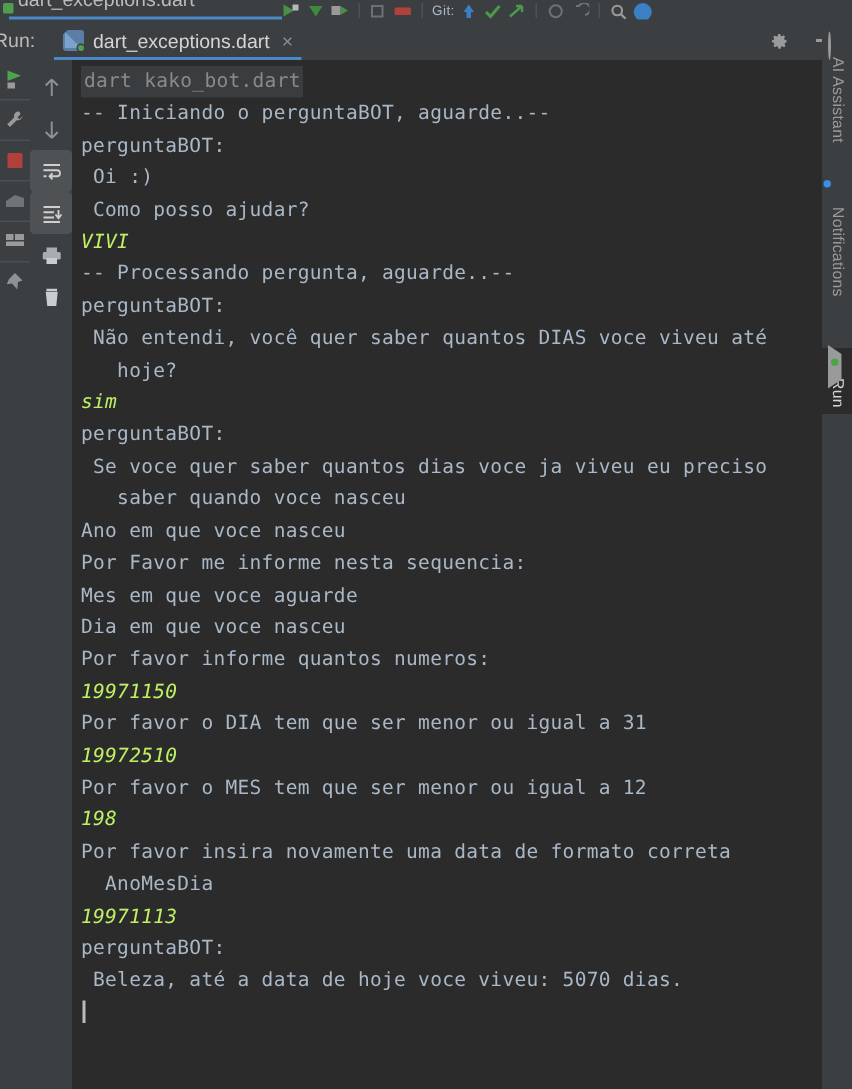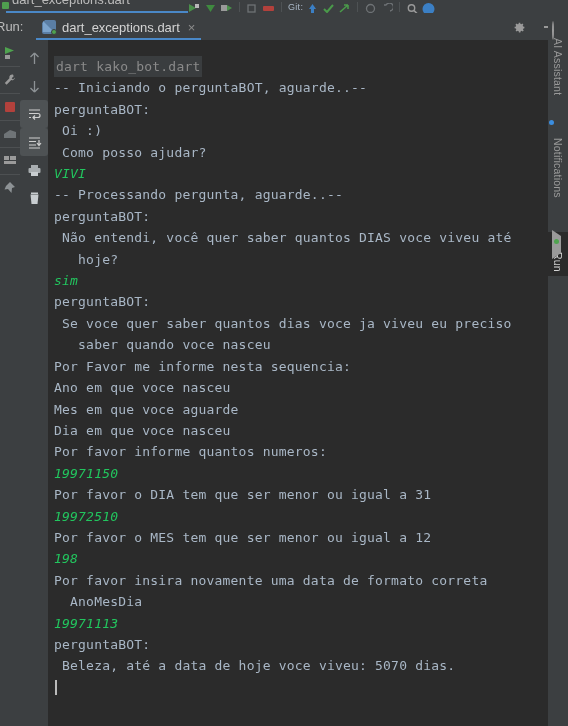--- a/index.html
+++ b/index.html
@@ -105,37 +105,37 @@
     display: flex; align-items: center; justify-content: center;
   }
   .gutter-b .cell.active { background: #4e5254; border-radius: 3px; }
 
   
   .console {
     position: absolute; left: 48px; top: 40px;
     width: 492px; height: 686px;
     background: #2b2b2b;
     overflow: hidden;
-    padding: 16px 0 0 6px;
+    padding: 4px 0 0 6px;
   }
   .line {
     font-family: "DejaVu Sans Mono", monospace;
     font-size: 13px;
     line-height: 21.4px;
     color: #a9b7c6;
     white-space: pre;
     letter-spacing: 0.2px;
   }
   .line.cmd {
     color: #8a8a8a;
     background: #3a3d3f;
     display: inline-block;
     padding: 0 2px;
   }
-  .line.input { color: #22c55e; font-style: italic; }
+  .line.input { color: #bef264; font-style: italic; }
   .caret {
     display: inline-block; width: 2px; height: 15px;
     background: #bbbbbb; vertical-align: -3px; margin-left: 1px;
   }
 
   
   .scroll-track {
     position: absolute; right: 0; top: 40px; width: 8px; height: 686px;
     background: #2b2b2b;
   }
@@ -378,22 +378,22 @@
       <div class="line"> Como posso ajudar?</div>
       <div class="line input">VIVI</div>
       <div class="line">-- Processando pergunta, aguarde..--</div>
       <div class="line">perguntaBOT:</div>
       <div class="line"> Não entendi, você quer saber quantos DIAS voce viveu até</div>
       <div class="line">   hoje?</div>
       <div class="line input">sim</div>
       <div class="line">perguntaBOT:</div>
       <div class="line"> Se voce quer saber quantos dias voce ja viveu eu preciso</div>
       <div class="line">   saber quando voce nasceu</div>
+      <div class="line">Ano em que voce nasceu</div>
       <div class="line">Por Favor me informe nesta sequencia:</div>
-      <div class="line">Ano em que voce nasceu</div>
       <div class="line">Mes em que voce aguarde</div>
       <div class="line">Dia em que voce nasceu</div>
       <div class="line">Por favor informe quantos numeros:</div>
       <div class="line input">19971150</div>
       <div class="line">Por favor o DIA tem que ser menor ou igual a 31</div>
       <div class="line input">19972510</div>
       <div class="line">Por favor o MES tem que ser menor ou igual a 12</div>
       <div class="line input">198</div>
       <div class="line">Por favor insira novamente uma data de formato correta</div>
       <div class="line">  AnoMesDia</div>

